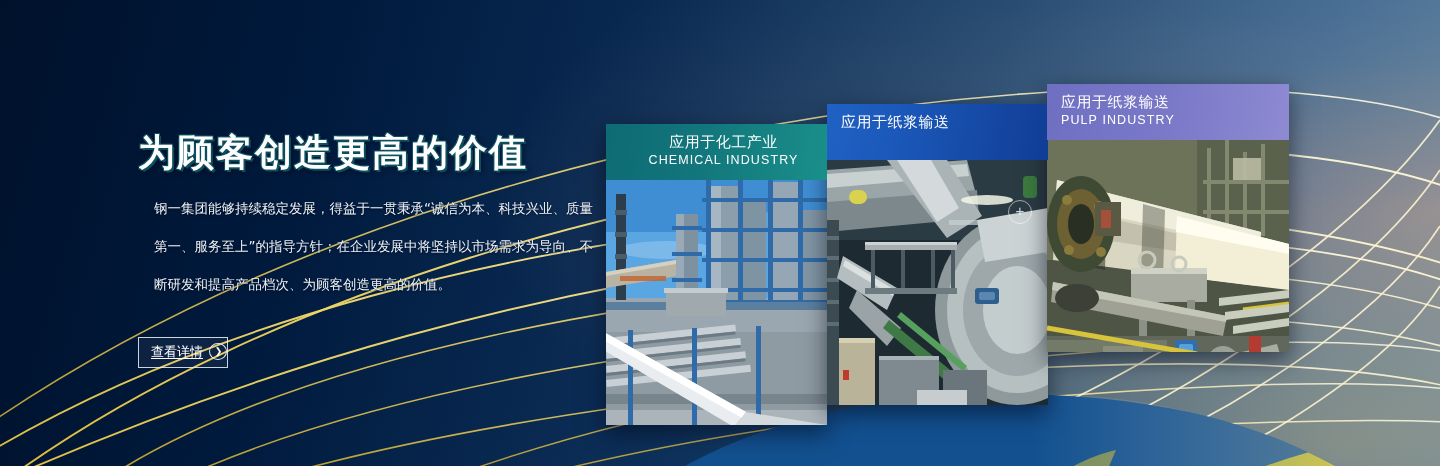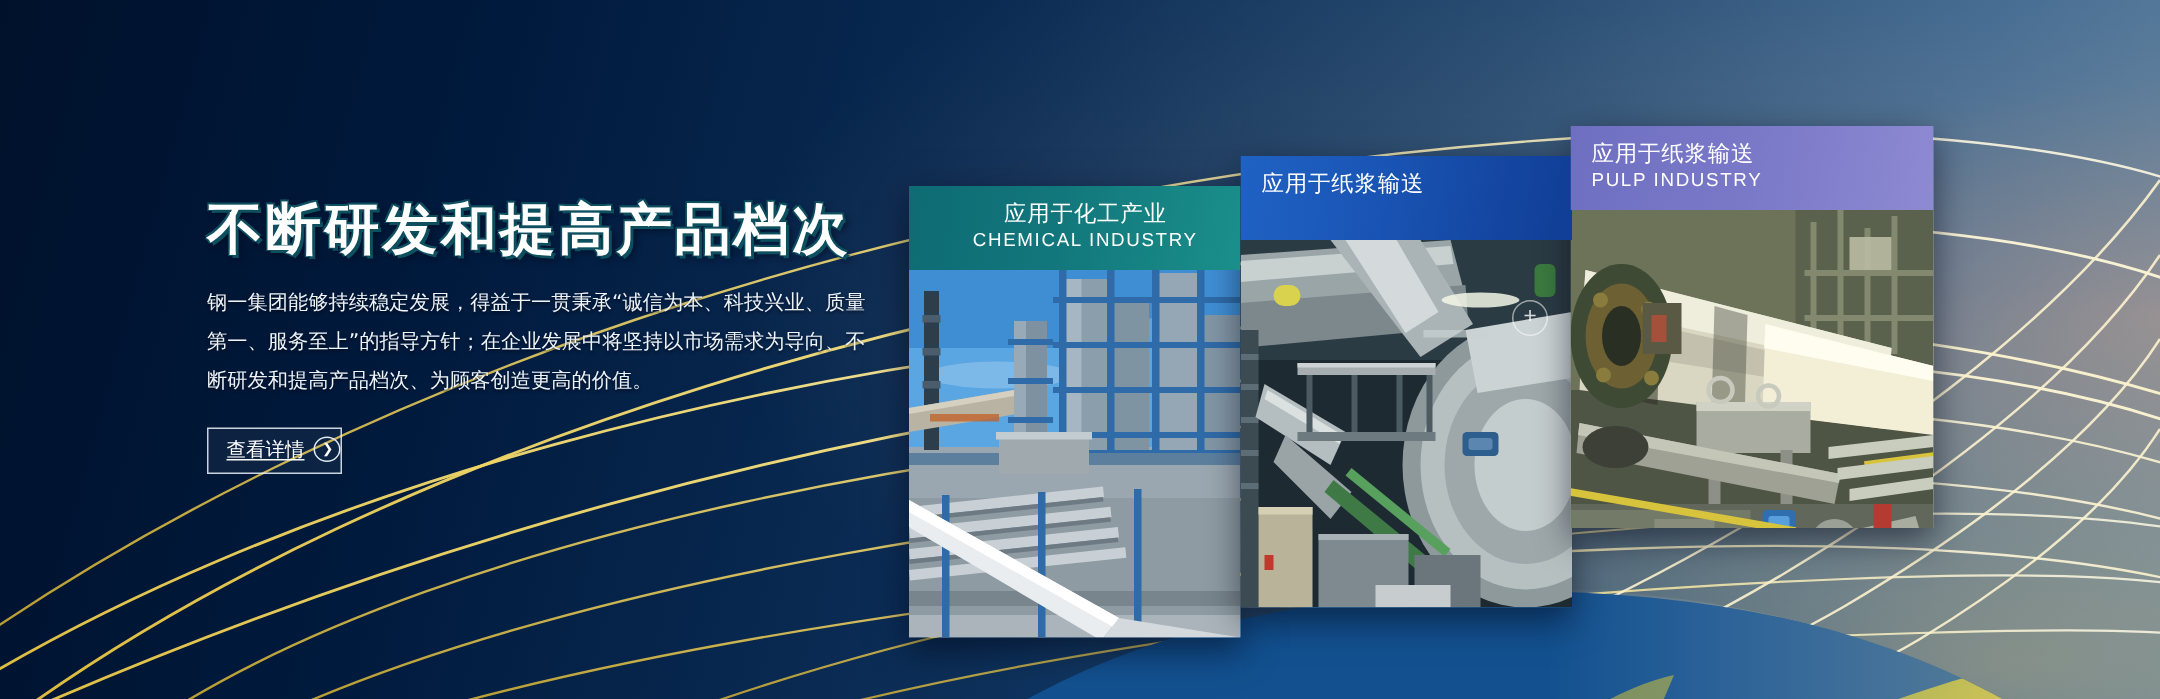--- a/index.html
+++ b/index.html
@@ -27,21 +27,21 @@
   .copy{position:absolute;left:138px;top:134px;width:450px;}
   .headline{
     font-family:"DejaVu Sans","Liberation Sans",sans-serif;
     font-size:37px;font-weight:bold;color:#ffffff;letter-spacing:2px;
     line-height:1.05;margin:0 0 16px 0;white-space:nowrap;
     text-shadow:
       2px 2px 0 #0d4f5e, -1px -1px 0 #0d4f5e, 1px -1px 0 #0d4f5e,
       -1px 1px 0 #0d4f5e, 3px 3px 5px rgba(0,10,30,0.75);
   }
   .para{
-    font-size:13.5px;color:#eef3f8;line-height:26px;margin:0;
+    font-size:13.5px;color:#eef3f8;line-height:38px;margin:16px;
     font-family:"DejaVu Sans","Liberation Sans",sans-serif;
     text-shadow:0 1px 2px rgba(0,8,24,0.7);
     width:440px;
   }
   .cta{
     display:inline-flex;align-items:center;gap:6px;
     margin-top:18px;padding:5px 0 6px 12px;
     border:1px solid rgba(235,243,250,0.85);
     background:rgba(255,255,255,0.05);
     color:#ffffff;font-size:13px;cursor:pointer;
@@ -156,21 +156,21 @@
       <ellipse cx="214" cy="178" rx="6" ry="14" fill="#e6eef4" opacity="0.9"></ellipse>
       <ellipse cx="232" cy="184" rx="5" ry="12" fill="#e6eef4" opacity="0.85"></ellipse>
       <ellipse cx="250" cy="180" rx="5" ry="13" fill="#dde7ef" opacity="0.85"></ellipse>
       <ellipse cx="268" cy="186" rx="4" ry="11" fill="#dde7ef" opacity="0.8"></ellipse>
       <ellipse cx="118" cy="224" rx="9" ry="7" fill="#eef4f8" opacity="0.9"></ellipse>
       <rect x="470" y="0" width="430" height="240" fill="url(#glow)"></rect>
     </svg>
   </div>
 
   <div class="copy">
-    <h1 class="headline">不断研发和提高产品档次</h1>
+    <h1 class="headline">为顾客创造更高的价值</h1>
     <p class="para">钢一集团能够持续稳定发展，得益于一贯秉承“诚信为本、科技兴业、质量第一、服务至上”的指导方针；在企业发展中将坚持以市场需求为导向、不断研发和提高产品档次、为顾客创造更高的价值。</p>
     <a class="cta" href="#">
       <span class="lbl">查看详情</span>
       <span class="ring">❯</span>
     </a>
   </div>
 
   <div class="card" id="card1">
     <div class="cap">
       <div class="cn">应用于化工产业</div>

